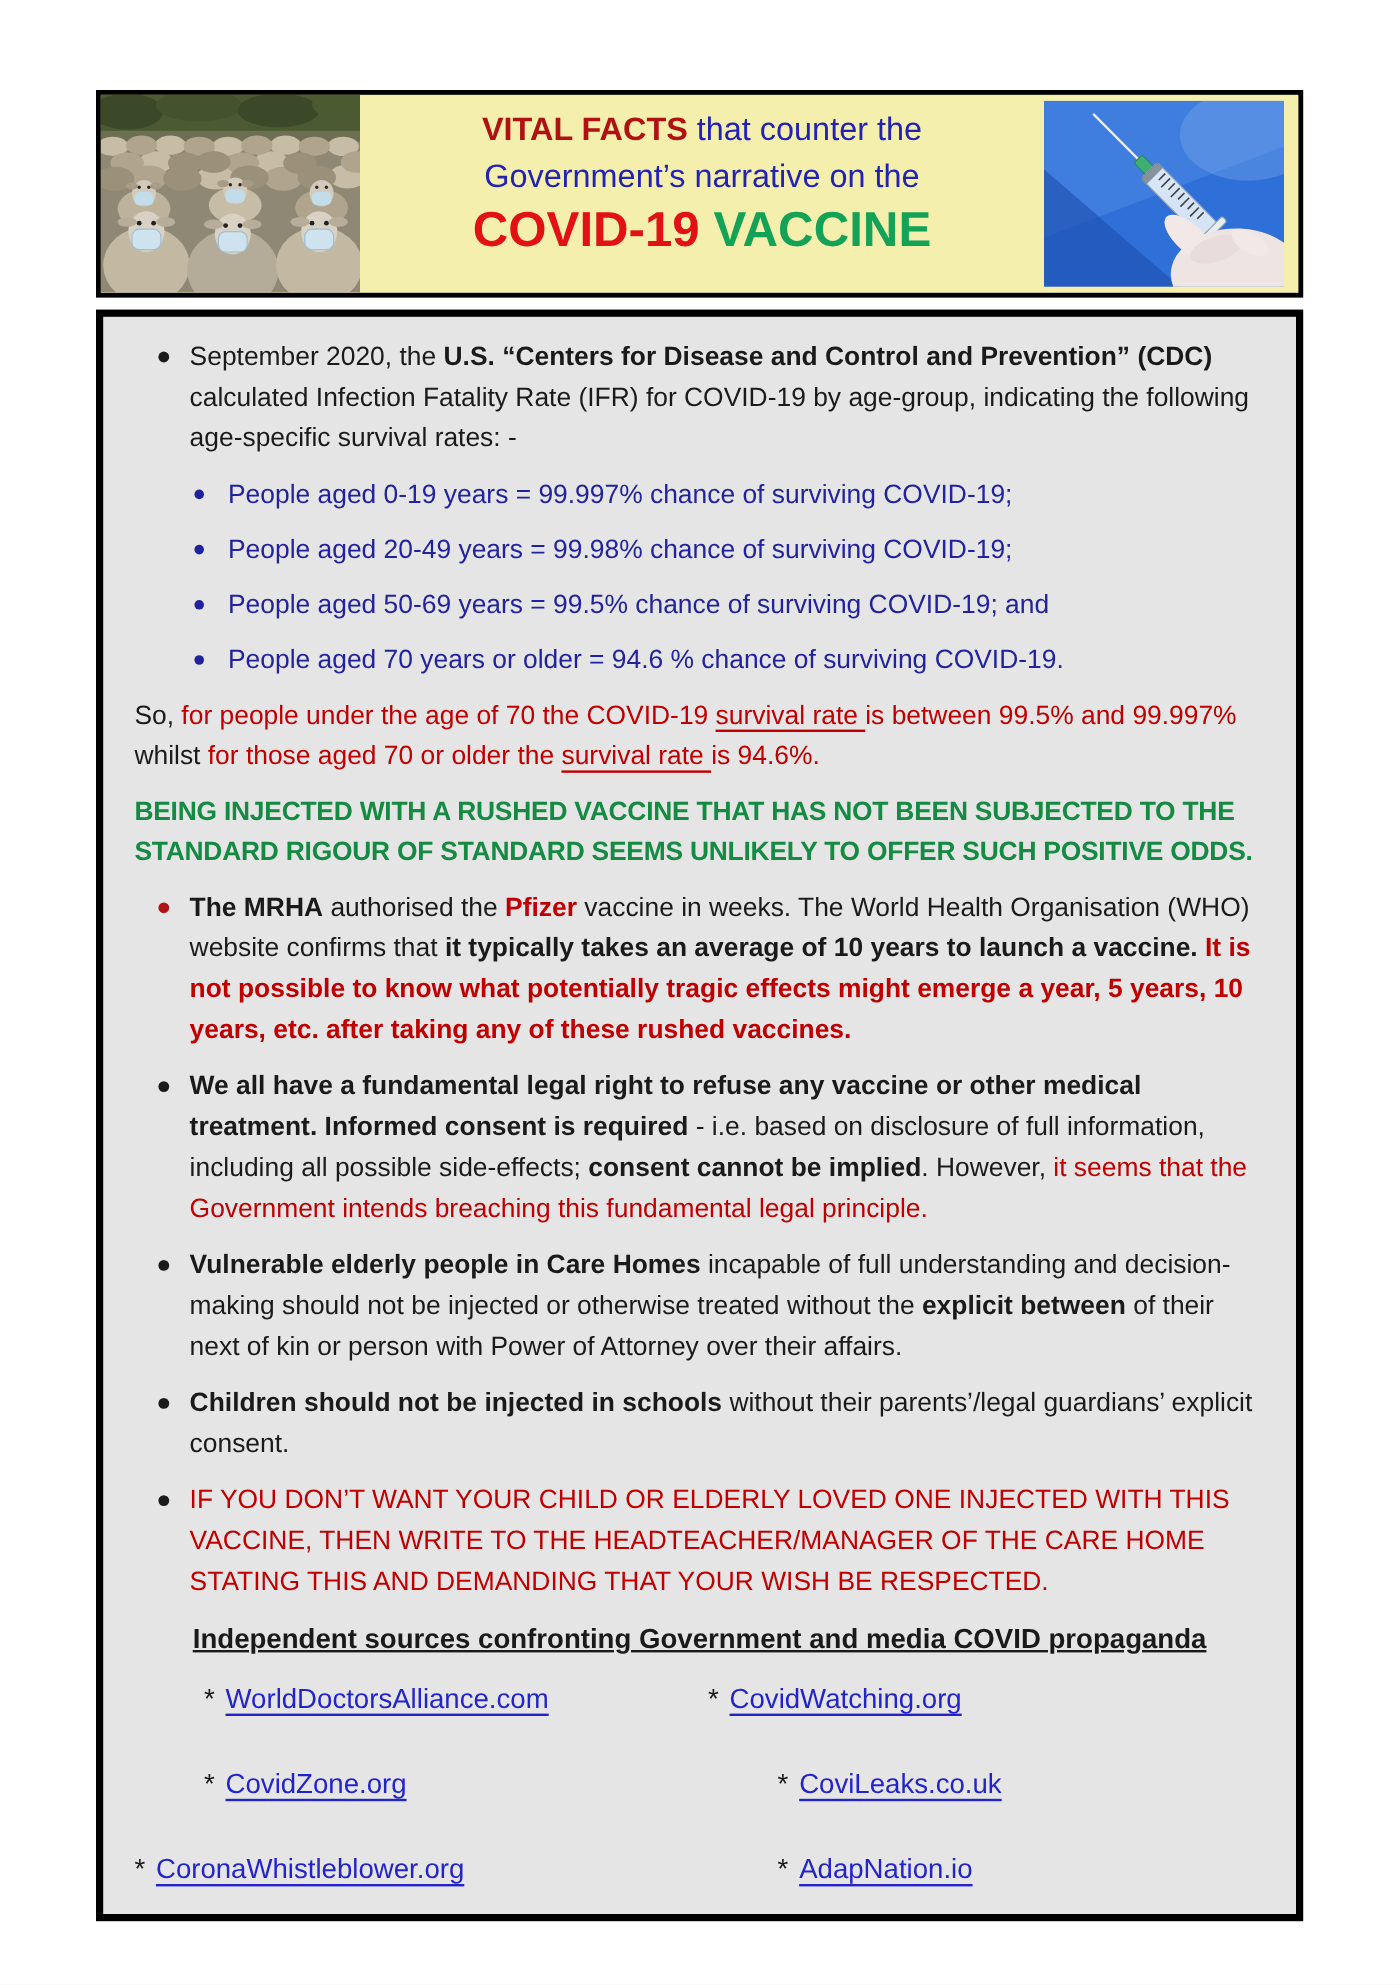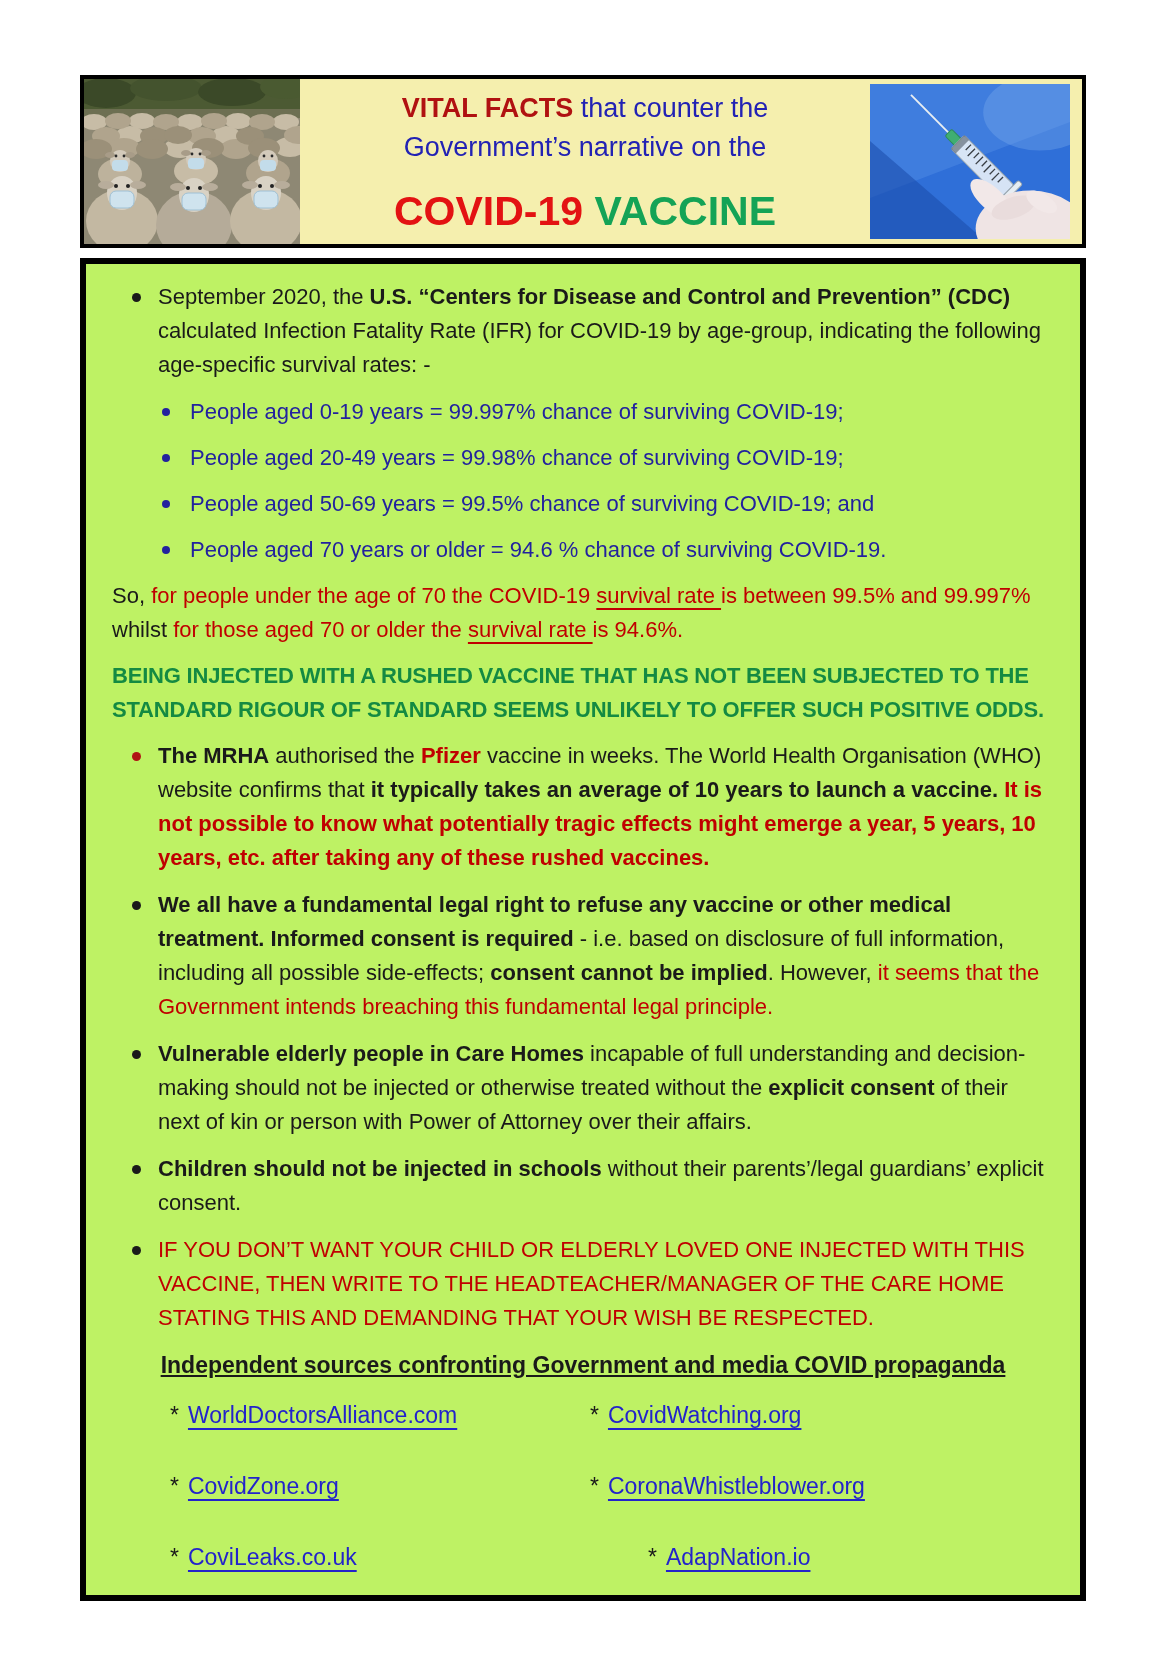--- a/index.html
+++ b/index.html
@@ -14,30 +14,30 @@
   .header-box{
     position:absolute;left:80px;top:75px;width:1006px;height:173px;
     background:#f5efae;border:4px solid #000;box-sizing:border-box;
     display:flex;align-items:stretch;
   }
   .himg{flex:0 0 216px;overflow:hidden;}
   .himg svg{width:100%;height:100%;display:block;}
   .himg.right{flex:0 0 212px;padding:5px 12px 5px 0;box-sizing:border-box;}
   .hcenter{flex:1;text-align:center;padding-top:10px;}
   .hline{font-size:27px;line-height:39px;}
-  .hl3{font-size:41px;line-height:48px;margin-top:20px;font-weight:bold;}
+  .hl3{font-size:41px;line-height:48px;margin-top:0;font-weight:bold;}
   .hred{color:#b01111;font-weight:bold;}
   .hblue{color:#2222b4;}
   .hred2{color:#e31212;}
   .hgreen{color:#14a356;}
 
   
   .main-box{
     position:absolute;left:80px;top:258px;width:1006px;height:1343px;
-    background:#bef264;border:6px solid #000;box-sizing:border-box;
+    background:#e5e5e5;border:6px solid #000;box-sizing:border-box;
     padding:16px 26px 8px 26px;overflow:hidden;
     font-size:22px;line-height:34px;
   }
   ul{list-style:none;margin:0;padding:0;}
   .bullet{position:relative;padding-left:46px;margin-bottom:13px;}
   .bullet::before{
     content:"";position:absolute;left:20px;top:13px;width:9px;height:9px;
     border-radius:50%;background:#1a1a1a;
   }
   .bullet.marker-red::before{background:#b01414;}
@@ -215,32 +215,32 @@
       <li class="subitem">People aged 70 years or older = 94.6 % chance of surviving COVID-19.</li>
     </ul>
 
     <p class="para"><span>So, </span><span class="red">for people under the age of 70 the COVID-19 </span><span class="red u">survival rate </span><span class="red">is between 99.5% and 99.997% </span><span>whilst </span><span class="red">for those aged 70 or older the </span><span class="red u">survival rate </span><span class="red">is 94.6%.</span></p>
 
     <p class="para green">BEING INJECTED WITH A RUSHED VACCINE THAT HAS NOT BEEN SUBJECTED TO THE STANDARD RIGOUR OF STANDARD SEEMS UNLIKELY TO OFFER SUCH POSITIVE ODDS.</p>
 
     <ul>
       <li class="bullet marker-red"><span class="b">The MRHA</span><span> authorised the </span><span class="redb">Pfizer</span><span> vaccine in weeks. The World Health Organisation (WHO) website confirms that </span><span class="b">it typically takes an average of 10 years to launch a vaccine.</span><span> </span><span class="redb">It is not possible to know what potentially tragic effects might emerge a year, 5 years, 10 years, etc. after taking any of these rushed vaccines.</span></li>
       <li class="bullet"><span class="b">We all have a fundamental legal right to refuse any vaccine or other medical treatment. Informed consent is required</span><span> - i.e. based on disclosure of full information, including all possible side-effects; </span><span class="b">consent cannot be implied</span><span>. However, </span><span class="red">it seems that the Government intends breaching this fundamental legal principle.</span></li>
-      <li class="bullet"><span class="b">Vulnerable elderly people in Care Homes</span><span> incapable of full understanding and decision-making should not be injected or otherwise treated without the </span><span class="b">explicit consent</span><span> of their next of kin or person with Power of Attorney over their affairs.</span></li>
+      <li class="bullet"><span class="b">Vulnerable elderly people in Care Homes</span><span> incapable of full understanding and decision-making should not be injected or otherwise treated without the </span><span class="b">explicit between</span><span> of their next of kin or person with Power of Attorney over their affairs.</span></li>
       <li class="bullet"><span class="b">Children should not be injected in schools</span><span> without their parents’/legal guardians’ explicit consent.</span></li>
       <li class="bullet"><span class="red">IF YOU DON’T WANT YOUR CHILD OR ELDERLY LOVED ONE INJECTED WITH THIS VACCINE, THEN WRITE TO THE HEADTEACHER/MANAGER OF THE CARE HOME STATING THIS AND DEMANDING THAT YOUR WISH BE RESPECTED.</span></li>
     </ul>
 
     <div class="sources">
       <div class="src-heading">Independent sources confronting Government and media COVID propaganda</div>
       <div class="src-grid">
         <div class="src-item colL"><span class="star">*</span><a class="link">WorldDoctorsAlliance.com</a></div>
         <div class="src-item"><span class="star">*</span><a class="link">CovidWatching.org</a></div>
         <div class="src-item colL"><span class="star">*</span><a class="link">CovidZone.org</a></div>
+        <div class="src-item colL"><span class="star">*</span><a class="link">CoviLeaks.co.uk</a></div>
         <div class="src-item"><span class="star">*</span><a class="link">CoronaWhistleblower.org</a></div>
-        <div class="src-item colL"><span class="star">*</span><a class="link">CoviLeaks.co.uk</a></div>
         <div class="src-item colL"><span class="star">*</span><a class="link">AdapNation.io</a></div>
         <div class="src-item"><span class="star">*</span><a class="link">GBDeclaration.org</a></div>
       </div>
     </div>
 
   </div>
 </div>
 
 </body></html>

